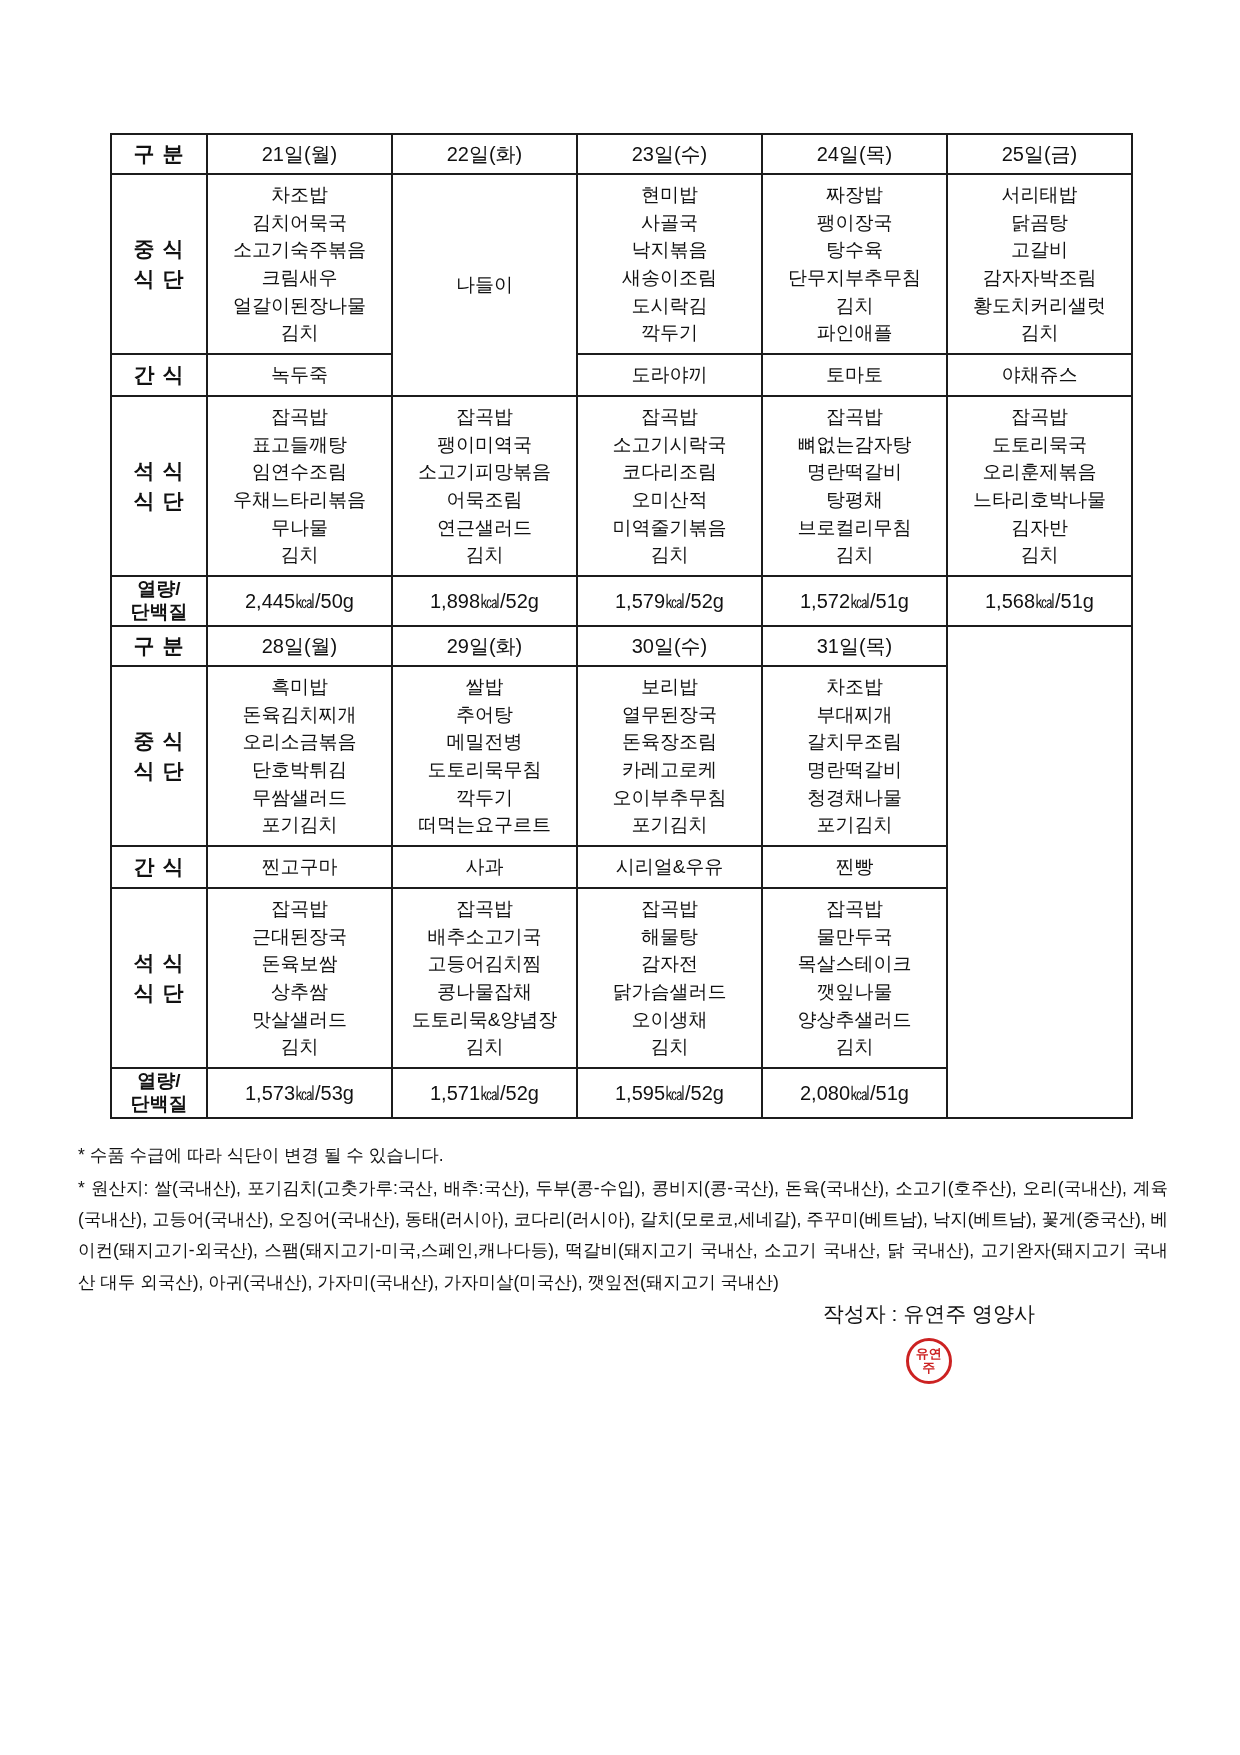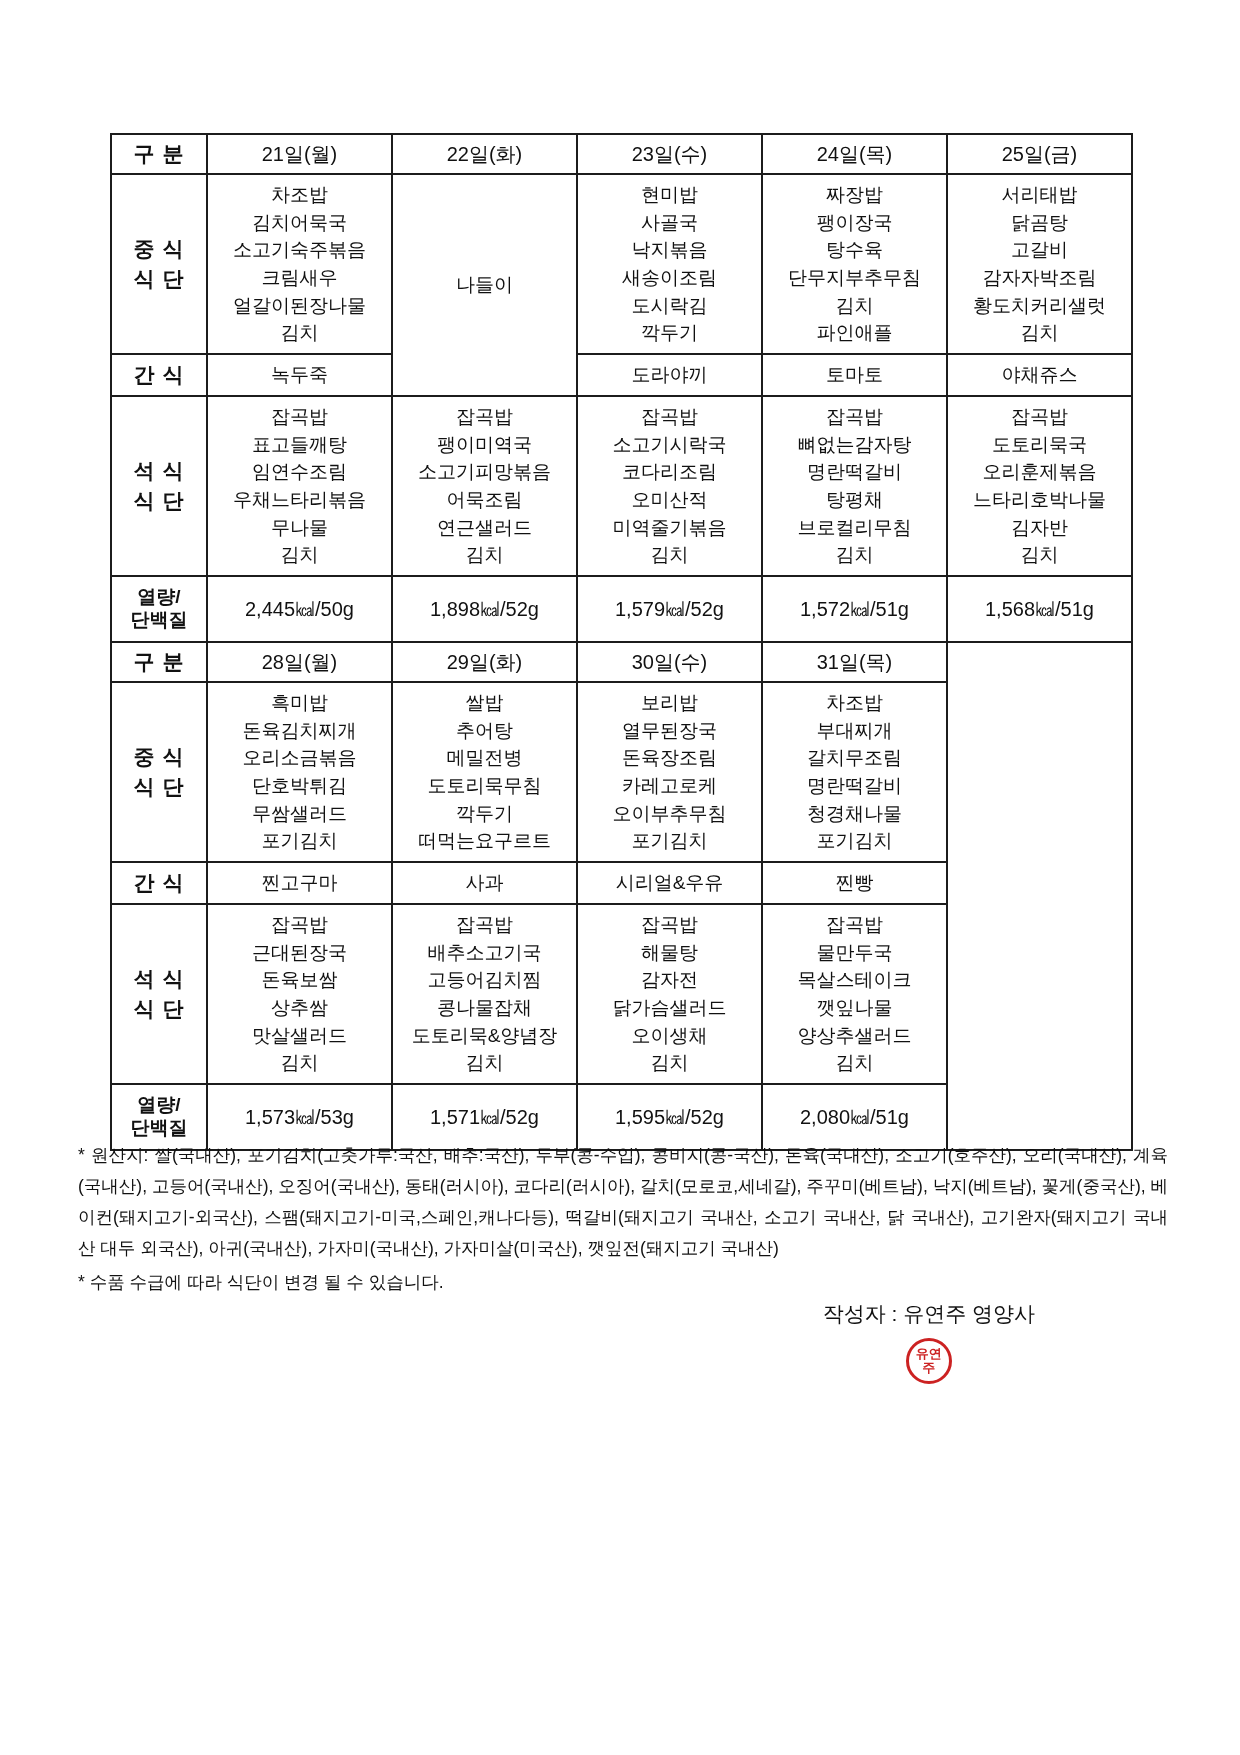--- a/index.html
+++ b/index.html
@@ -25,21 +25,21 @@
     border: 2px solid #1c1c1c;
     text-align: center;
     vertical-align: middle;
     white-space: pre-line;
     color: #111;
     overflow: hidden;
   }
   tr.r-head   { height: 40px; }
   tr.r-menu   { height: 180px; }
   tr.r-snack  { height: 42px; }
-  tr.r-energy { height: 66px; }
+  tr.r-energy { height: 50px; }
 
   .lbl    { font-weight: bold; font-size: 21px; line-height: 1.45; letter-spacing: 1px; }
   .day    { font-size: 20px; }
   .menu   { font-size: 19px; line-height: 1.45; }
   .snackv { font-size: 19px; }
   .energy { font-size: 20px; }
   .energy-lbl { font-weight: bold; font-size: 19px; line-height: 1.2; letter-spacing: 0; }
 
   .notes {
     position: absolute;
@@ -271,22 +271,22 @@
 단백질</td>
         <td class="energy">1,573㎉/53g</td>
         <td class="energy">1,571㎉/52g</td>
         <td class="energy">1,595㎉/52g</td>
         <td class="energy">2,080㎉/51g</td>
       </tr>
     </tbody>
   </table>
 
   <div class="notes">
+    <p>* 수품 수급에 따라 식단이 변경 될 수 있습니다.</p>
     <p>* 원산지: 쌀(국내산), 포기김치(고춧가루:국산, 배추:국산), 두부(콩-수입), 콩비지(콩-국산), 돈육(국내산), 소고기(호주산), 오리(국내산), 계육(국내산), 고등어(국내산), 오징어(국내산), 동태(러시아), 코다리(러시아), 갈치(모로코,세네갈), 주꾸미(베트남), 낙지(베트남), 꽃게(중국산), 베이컨(돼지고기-외국산), 스팸(돼지고기-미국,스페인,캐나다등), 떡갈비(돼지고기 국내산, 소고기 국내산, 닭 국내산), 고기완자(돼지고기 국내산 대두 외국산), 아귀(국내산), 가자미(국내산), 가자미살(미국산), 깻잎전(돼지고기 국내산)</p>
-    <p>* 수품 수급에 따라 식단이 변경 될 수 있습니다.</p>
   </div>
 
   <div class="sig-row">
     <span>작성자 : 유연주 영양사</span>
     <span class="stamp">
       <span>유연주</span>
     </span>
   </div>
 
 </div>

